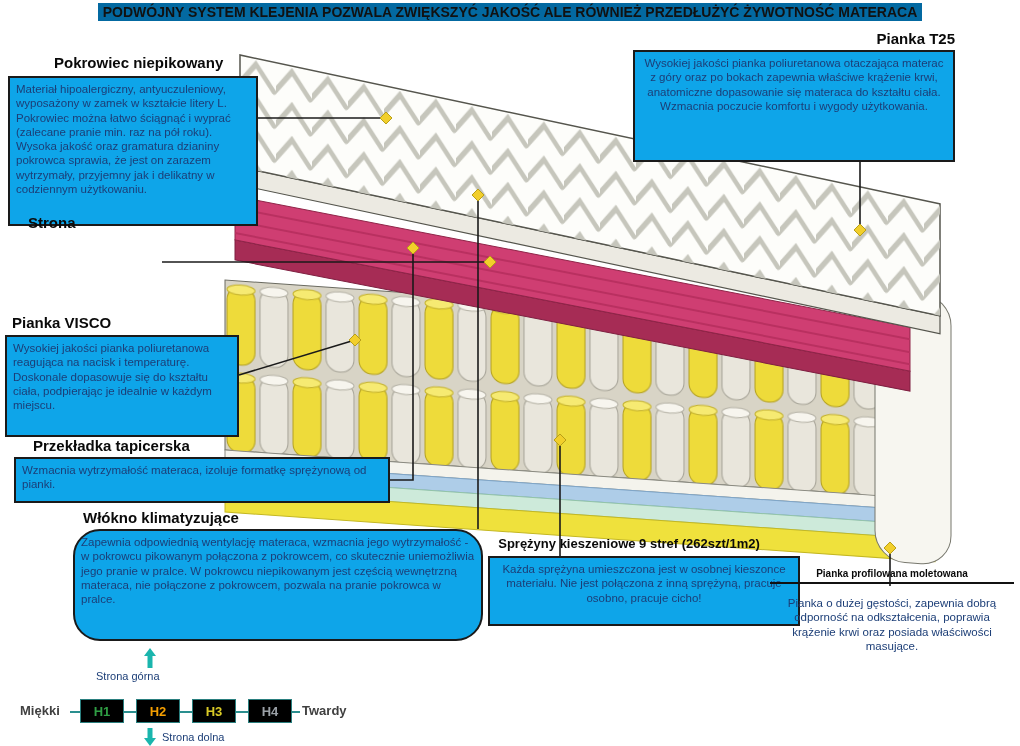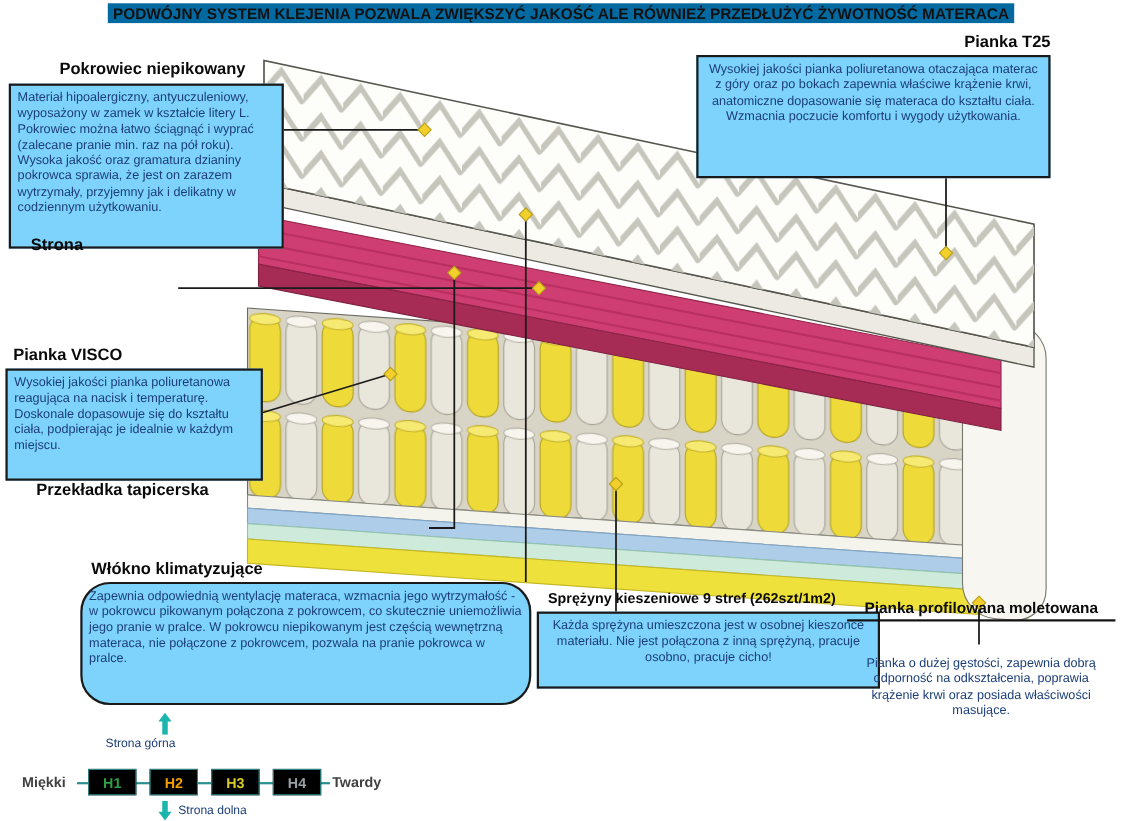--- a/index.html
+++ b/index.html
@@ -3,21 +3,21 @@
 <meta charset="utf-8">
 <style>
   * { margin:0; padding:0; box-sizing:border-box; }
   html,body { width:1020px; height:746px; }
   body { font-family:"Liberation Sans",sans-serif; background:#ffffff; position:relative; overflow:hidden; }
   .stage { position:absolute; top:0; left:0; width:1020px; height:746px; }
   svg.illu { position:absolute; top:0; left:0; z-index:1; }
   .banner { position:absolute; top:4px; left:0; width:100%; text-align:center; font-size:14px; font-weight:bold; color:#111; z-index:3; }
   .banner span { background:#0369a1; padding:1px 5px; }
   .ann-title { position:absolute; font-size:15px; font-weight:bold; color:#0a0a0a; white-space:nowrap; z-index:2; }
-  .ann-box { position:absolute; border:2px solid #1a1a1a; background:#7dd3fc; color:#1c3e77; font-size:11.5px; line-height:1.24; padding:4px 6px; z-index:2; }
+  .ann-box { position:absolute; border:2px solid #1a1a1a; background:#0ea5e9; color:#1c3e77; font-size:11.5px; line-height:1.24; padding:4px 6px; z-index:2; }
   .center { text-align:center; }
   .no-border { border:none; background:transparent; }
   .underline-title { border-bottom:2px solid #111; padding-bottom:3px; text-align:center; }
   .scale-label { position:absolute; font-size:11px; color:#1c3e77; z-index:2; white-space:nowrap; }
   .scale-end { position:absolute; font-size:13px; font-weight:bold; color:#404040; z-index:2; white-space:nowrap; }
   .h-box { position:absolute; width:44px; height:24px; border:1.5px solid #2a7f7f; background:#000000; z-index:2;
            display:flex; align-items:center; justify-content:center; font-size:13px; font-weight:bold; }
   .h-line { position:absolute; top:711px; left:70px; width:230px; height:2px; background:#2a8f8f; z-index:1; }
   .arrow { position:absolute; z-index:2; }
 </style>
@@ -96,37 +96,40 @@
   </div>
 
   <div class="ann-title" style="left:28px; top:214px;">Strona</div>
 
   <div class="ann-title" style="left:12px; top:314px;">Pianka VISCO</div>
   <div class="ann-box" style="left:5px; top:335px; width:234px; height:102px;">
     <span>Wysokiej jakości pianka poliuretanowa reagująca na nacisk i temperaturę. Doskonale dopasowuje się do kształtu ciała, podpierając je idealnie w każdym miejscu.</span>
   </div>
 
   <div class="ann-title" style="left:33px; top:437px;">Przekładka tapicerska</div>
+  <div class="ann-box" style="left:14px; top:457px; width:376px; height:46px;">
+    <span>Wzmacnia wytrzymałość materaca, izoluje formatkę sprężynową od pianki.</span>
+  </div>
 
   <div class="ann-title" style="left:83px; top:509px;">Włókno klimatyzujące</div>
   <div class="ann-box" style="left:73px; top:529px; width:410px; height:112px;border-radius:27px;">
     <span>Zapewnia odpowiednią wentylację materaca, wzmacnia jego wytrzymałość - w pokrowcu pikowanym połączona z pokrowcem, co skutecznie uniemożliwia jego pranie w pralce. W pokrowcu niepikowanym jest częścią wewnętrzną materaca, nie połączone z pokrowcem, pozwala na pranie pokrowca w pralce.</span>
   </div>
 
   <div class="ann-title" style="left:633px; top:30px; width:322px; text-align:right;">Pianka T25</div>
   <div class="ann-box center" style="left:633px; top:50px; width:322px; height:112px;">
     <span>Wysokiej jakości pianka poliuretanowa otaczająca materac z góry oraz po bokach zapewnia właściwe krążenie krwi, anatomiczne dopasowanie się materaca do kształtu ciała. Wzmacnia poczucie komfortu i wygody użytkowania.</span>
   </div>
 
   <div class="ann-title" style="left:488px; top:536px; width:282px; text-align:center; font-size:13px;">Sprężyny kieszeniowe 9 stref (262szt/1m2)</div>
   <div class="ann-box center" style="left:488px; top:556px; width:312px; height:70px;">
     <span>Każda sprężyna umieszczona jest w osobnej kieszonce materiału. Nie jest połączona z inną sprężyną, pracuje osobno, pracuje cicho!</span>
   </div>
 
-  <div class="ann-title underline-title" style="left:770px; top:544px; width:244px; font-size:14px;">Pianka profilowana moletowana</div>
+  <div class="ann-title underline-title" style="left:770px; top:568px; width:244px; font-size:10px;">Pianka profilowana moletowana</div>
   <div class="ann-box no-border center" style="left:772px; top:592px; width:240px; z-index:2;">
     <span>Pianka o dużej gęstości, zapewnia dobrą odporność na odkształcenia, poprawia krążenie krwi oraz posiada właściwości masujące.</span>
   </div>
 
   <svg class="arrow" style="left:143px; top:648px;" width="14" height="20">
     <path d="M7,0 L13,8 L9.5,8 L9.5,20 L4.5,20 L4.5,8 L1,8 Z" fill="#1ab5ad"></path>
   </svg>
   <div class="scale-label" style="left:96px; top:670px;">Strona górna</div>
 
   <div class="h-line"></div>

